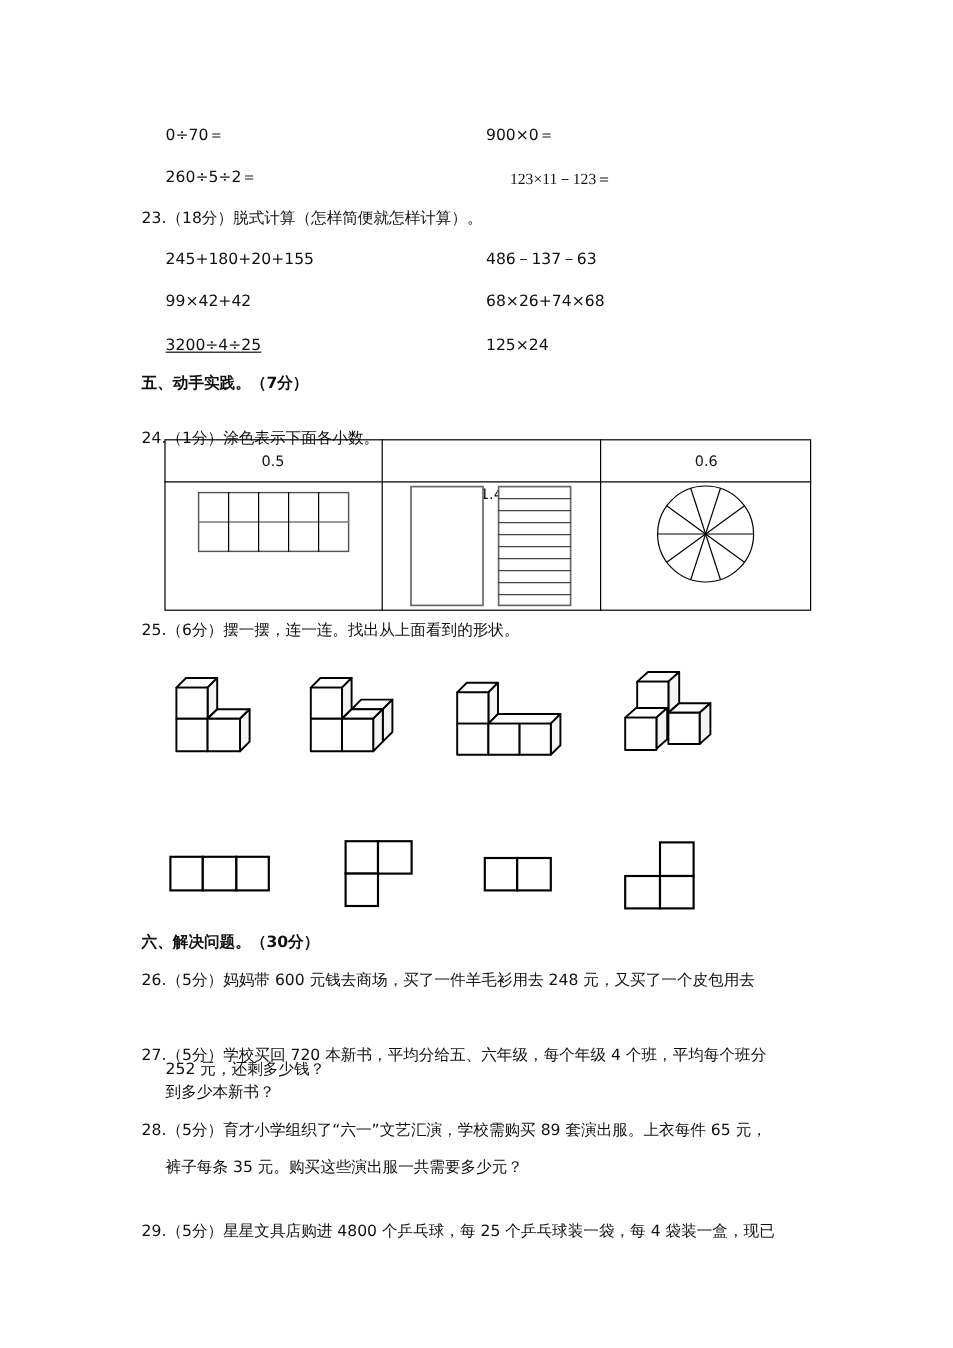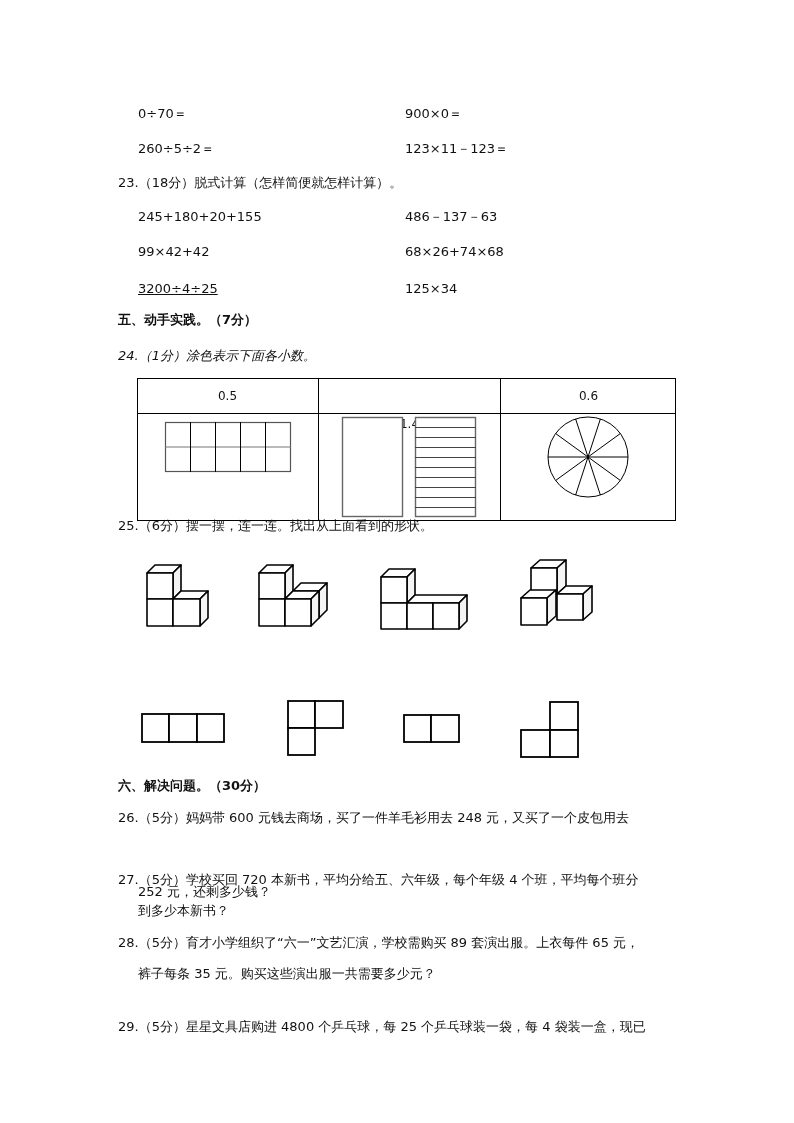--- a/index.html
+++ b/index.html
@@ -10,35 +10,35 @@
   .abs { position: absolute; }
   svg { position: absolute; overflow: visible; }
   .cell-label { position: absolute; font-size: 12px; text-align: center; line-height: 16px; }
 </style>
 </head>
 <body>
 
 <div class="line" style="left:138px; top:106px;">0÷70＝</div>
 <div class="line" style="left:405px; top:106px;">900×0＝</div>
 <div class="line" style="left:138px; top:141px;">260÷5÷2＝</div>
-<div class="line" style="left:405px; top:141px;">123×11－123＝</div>
+<div class="line" style="left:425px; top:141px;font-family:Liberation Serif, serif;">123×11－123＝</div>
 
 <div class="line" style="left:118px; top:175px;">23.（18分）脱式计算（怎样简便就怎样计算）。</div>
 <div class="line" style="left:138px; top:209px;">245+180+20+155</div>
 <div class="line" style="left:405px; top:209px;">486－137－63</div>
 <div class="line" style="left:138px; top:244px;">99×42+42</div>
 <div class="line" style="left:405px; top:244px;">68×26+74×68</div>
 <div class="line" style="left:138px; top:281px;text-decoration:underline;">3200÷4÷25</div>
-<div class="line" style="left:405px; top:281px;">125×34</div>
+<div class="line" style="left:405px; top:281px;">125×24</div>
 
 <div class="line bold" style="left:118px; top:312px;">五、动手实践。（7分）</div>
 
-<div class="line" style="left:118px; top:348px;font-style:italic;">24.（1分）涂色表示下面各小数。</div>
+<div class="line" style="left:118px; top:358px;">24.（1分）涂色表示下面各小数。</div>
 
-<div class="abs" style="left:137px; top:378px; width:539px; height:143px;">
+<div class="abs" style="left:137px; top:366px; width:539px; height:143px;">
   <svg width="539" height="143">
     <rect x="0.5" y="0.5" width="538" height="142" fill="none" stroke="#000" stroke-width="1"></rect>
     <line x1="0" y1="35.5" x2="539" y2="35.5" stroke="#000" stroke-width="1"></line>
     <line x1="181.5" y1="0" x2="181.5" y2="143" stroke="#000" stroke-width="1"></line>
     <line x1="363.5" y1="0" x2="363.5" y2="143" stroke="#000" stroke-width="1"></line>
   </svg>
   <div class="cell-label" style="left:0; top:10px; width:181px;">0.5</div>
   <div class="cell-label" style="left:182px; top:10px; width:181px;margin-top:28px;">1.4</div>
   <div class="cell-label" style="left:364px; top:10px; width:175px;">0.6</div>
 

